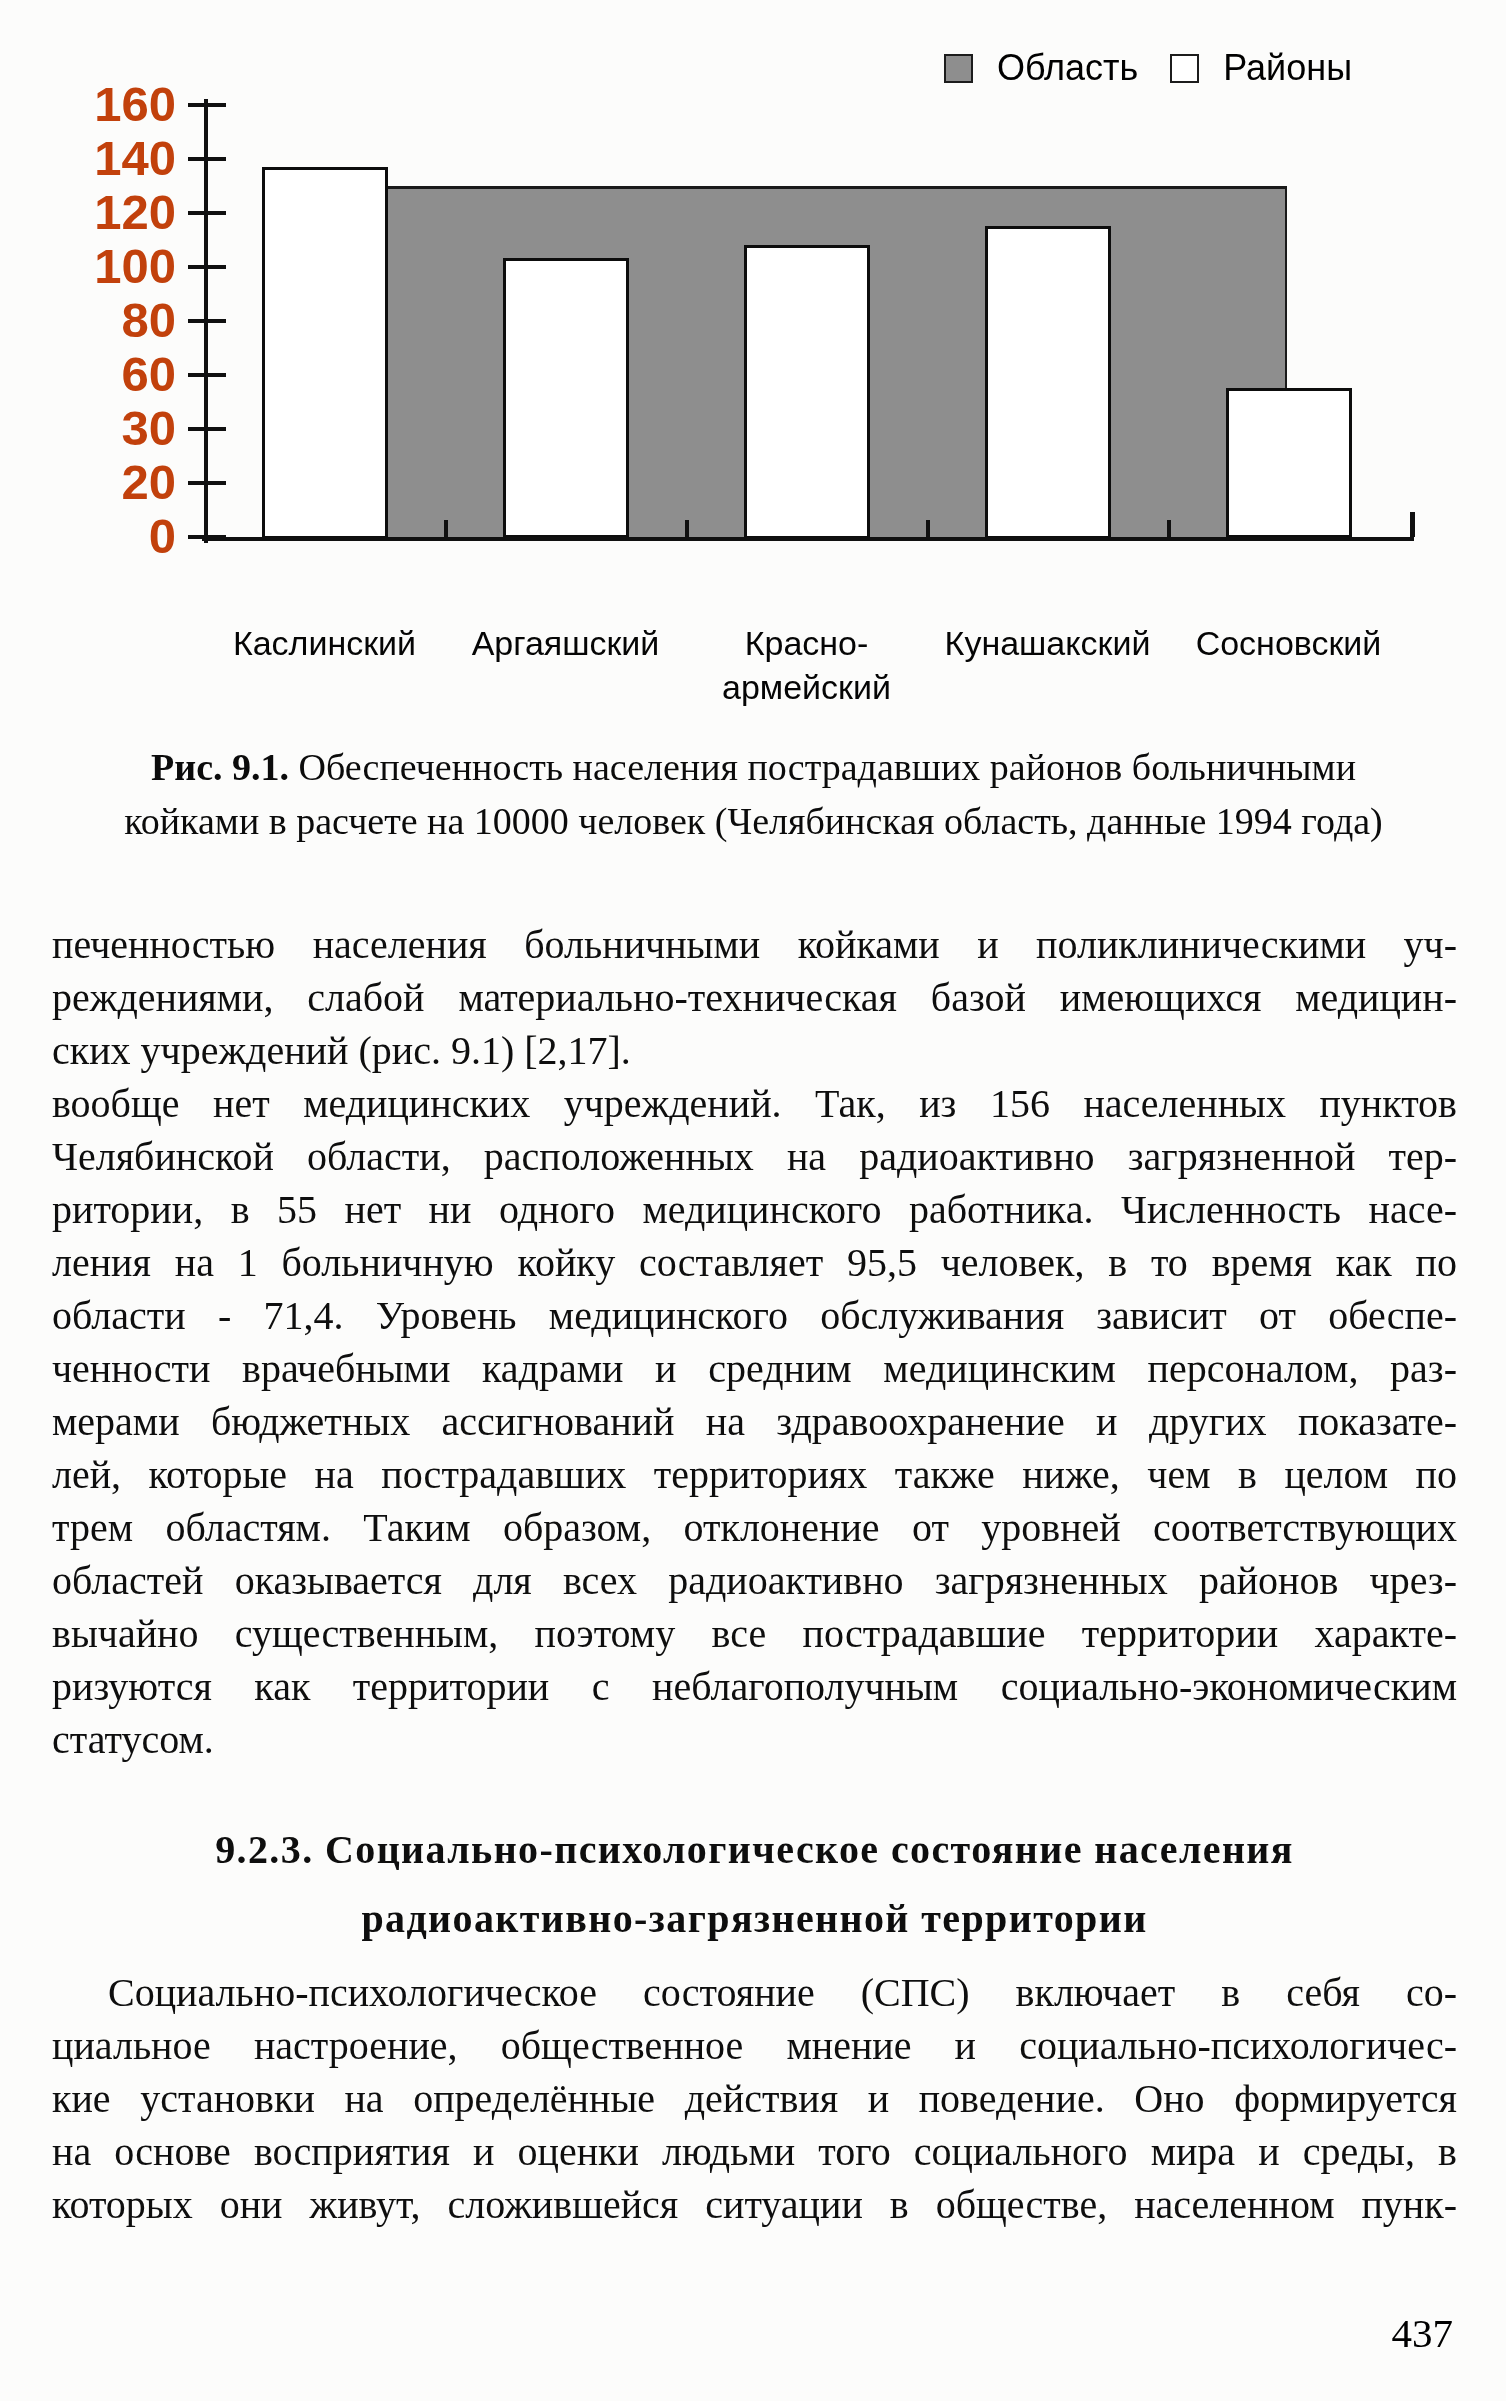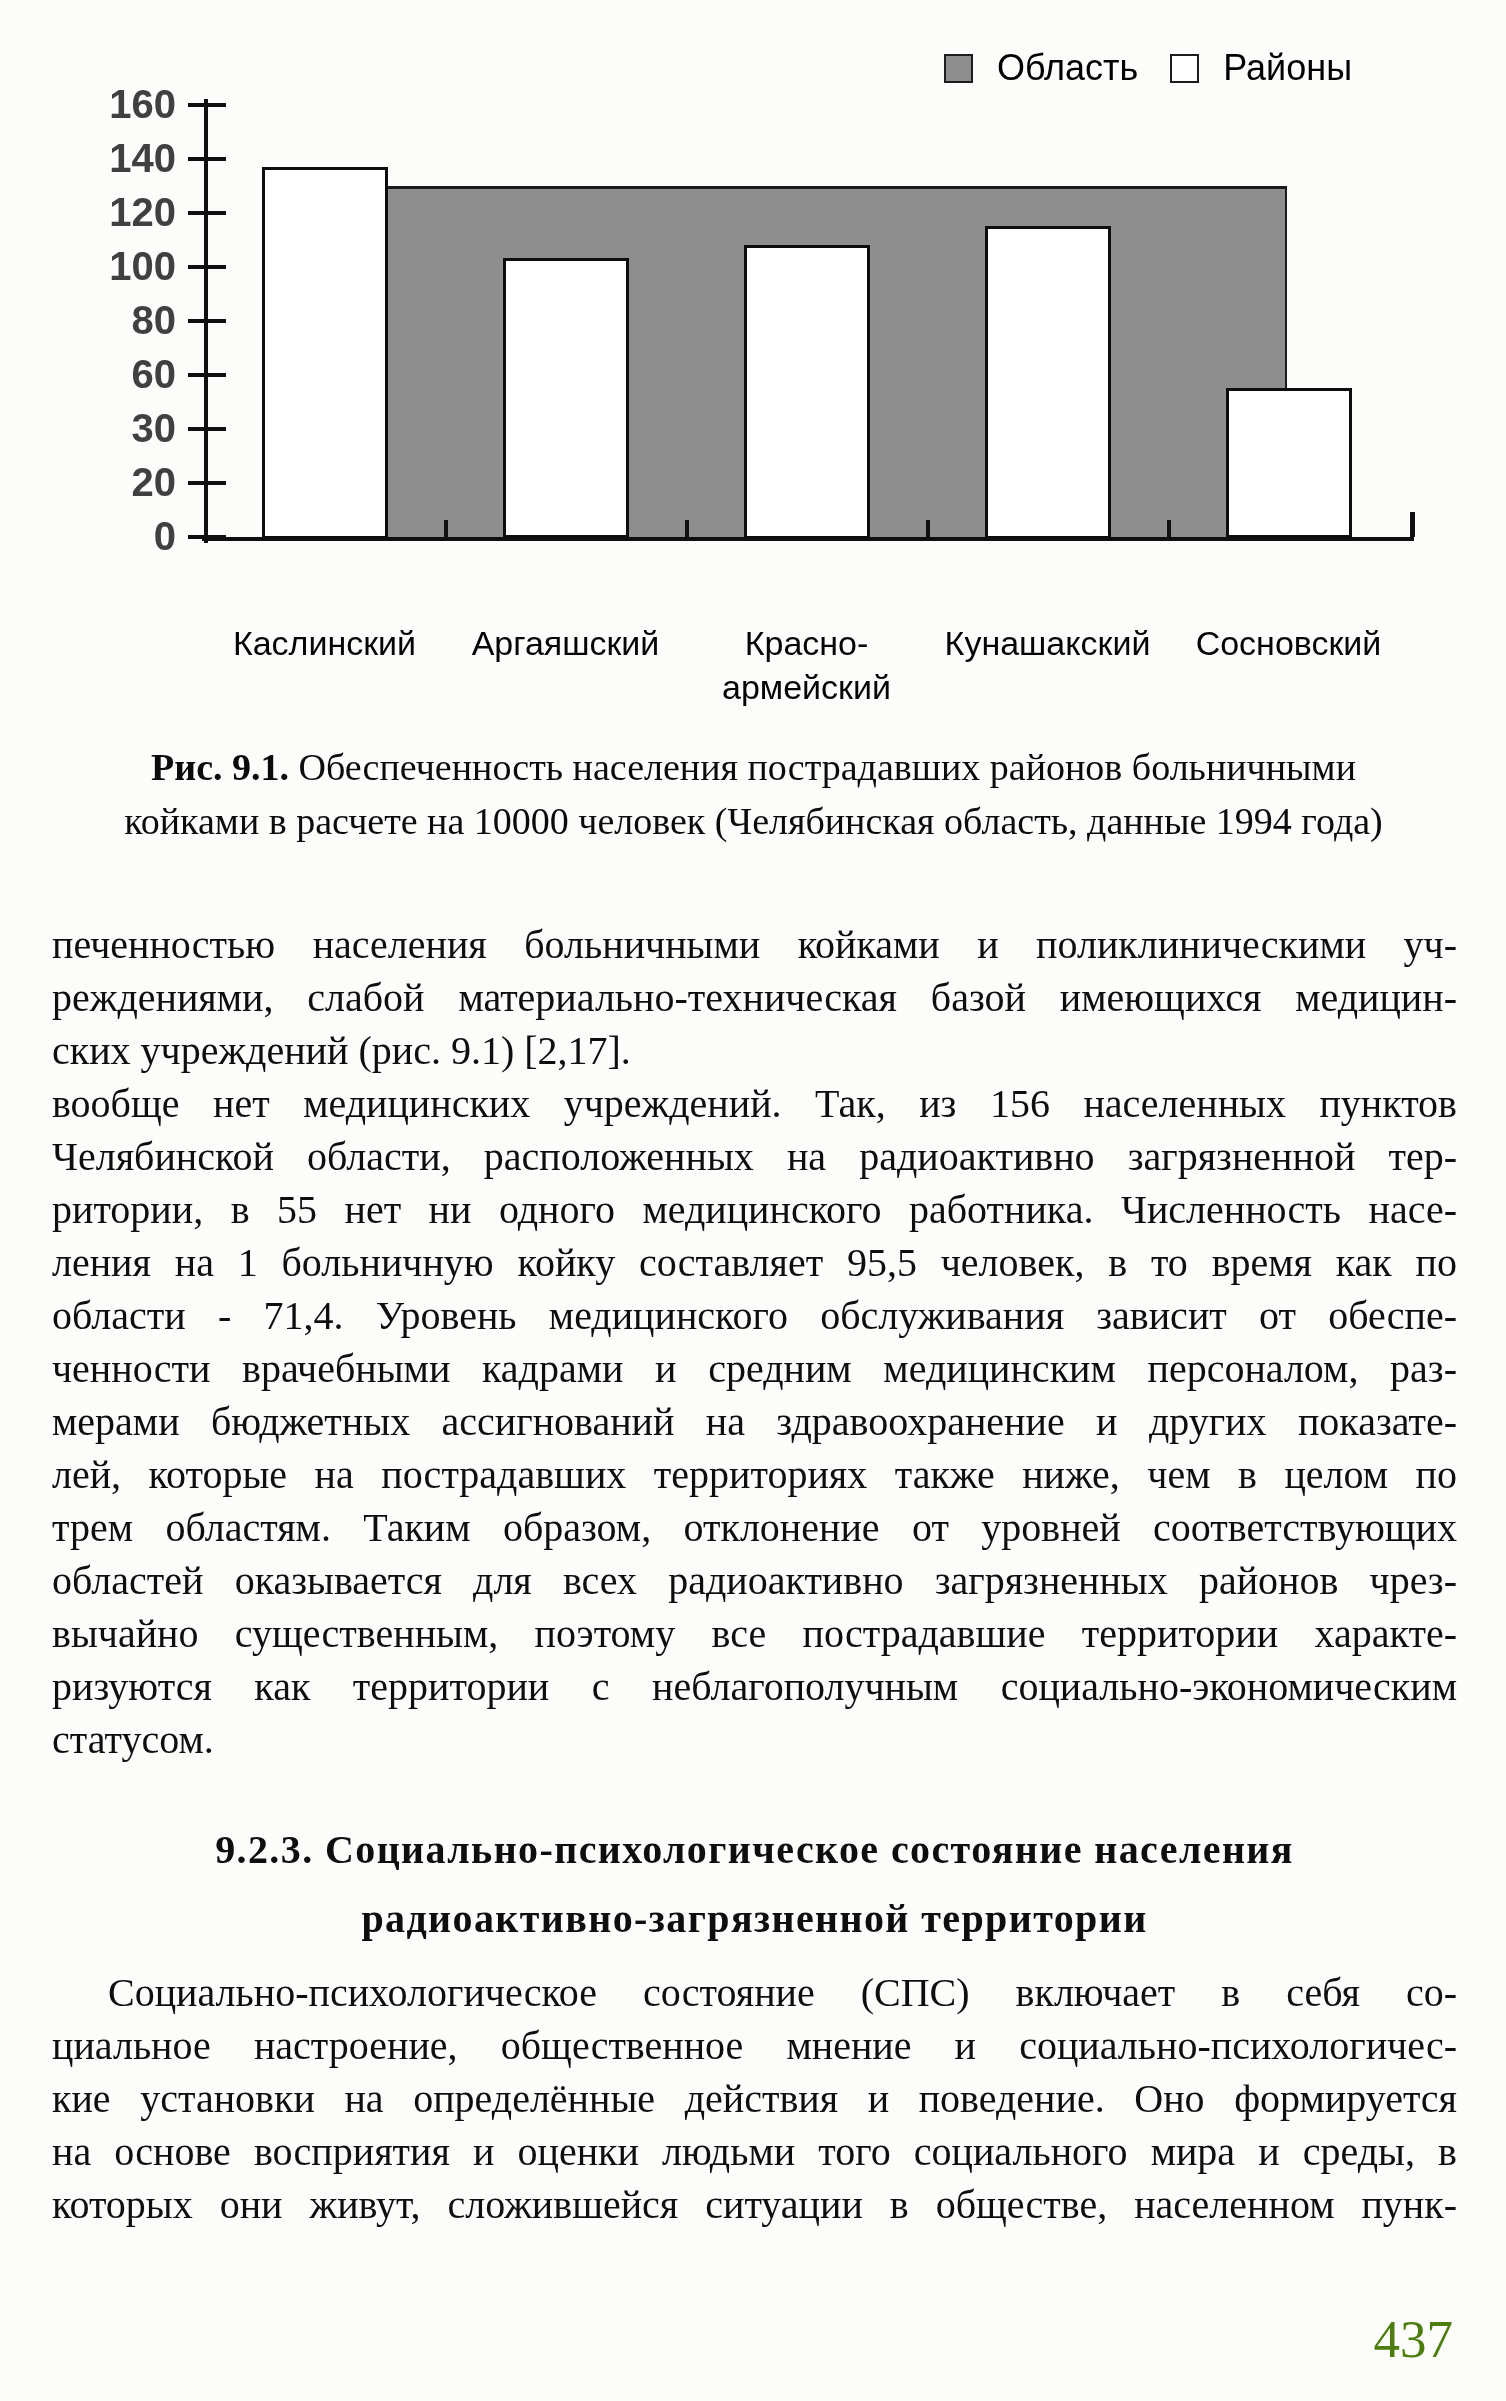--- a/index.html
+++ b/index.html
@@ -5,22 +5,22 @@
   html, body { margin:0; padding:0; }
   body {
     width:1507px; height:2401px; position:relative; overflow:hidden;
     background:#fcfcfb; color:#0e0e0e;
     font-family:"Liberation Serif", serif;
   }
   
   .chart-region { position:absolute; left:0; top:0; width:1507px; height:612px; }
   .abs { position:absolute; box-sizing:border-box; }
   .ylab {
-    font-family:"Liberation Sans", sans-serif; font-size:40px; font-weight:700;
-    text-align:right; color:#404040; line-height:45px;
+    font-family:"Liberation Sans", sans-serif; font-size:49px; font-weight:700;
+    text-align:right; color:#c2410c; line-height:45px;
   }
   .ytick, .xtick, .vaxis, .haxis, .endhook { background:#101010; }
   .band { background:#8e8e8e; border-top:3.8px solid #1a1a1a; border-right:2.8px solid #1a1a1a; z-index:1; }
   .bar  { background:#ffffff; border:3.8px solid #0d0d0d; z-index:2; }
   .vaxis, .haxis, .xtick, .ytick, .endhook { z-index:3; }
   .legend {
     position:absolute; left:944px; top:47px; display:flex; gap:32px; align-items:center;
     font-family:"Liberation Sans", sans-serif; font-size:36px; color:#000;
   }
   .legend-item { display:flex; align-items:center; gap:24px; }
@@ -39,21 +39,21 @@
   .caption b { font-weight:700; }
   
   .textblock { position:absolute; left:52px; top:918px; width:1405px; font-size:40px; line-height:53px; }
   .tline { text-align:justify; text-align-last:justify; white-space:normal; }
   .tline.pend { text-align-last:left; }
   .tline.indent { text-indent:56px; }
   .heading {
     text-align:center; font-weight:700; font-size:40px; line-height:69px;
     letter-spacing:1.4px; margin:49px 0 13px 0;
   }
-  .pagenum { position:absolute; right:54px; top:2309px; font-size:53px; color:#4d7c0f; }
+  .pagenum { position:absolute; right:54px; top:2309px; font-size:41px; color:#000000; }
 </style>
 </head>
 <body>
 
 <div class="chart-region">
   <div style="position:absolute; left:0; top:0; width:1507px; height:612px;">
       <div class="abs band" style="left: 388px; top: 186px; width: 899px; height: 353px; background: rgb(142, 142, 142);"></div>
       <div class="abs bar" style="left: 262px; top: 167px; width: 126px; height: 372px; background: rgb(255, 255, 255);"></div>
       <div class="abs bar" style="left: 503px; top: 258px; width: 126px; height: 280px; background: rgb(255, 255, 255);"></div>
       <div class="abs bar" style="left: 744px; top: 245px; width: 126px; height: 294px; background: rgb(255, 255, 255);"></div>

